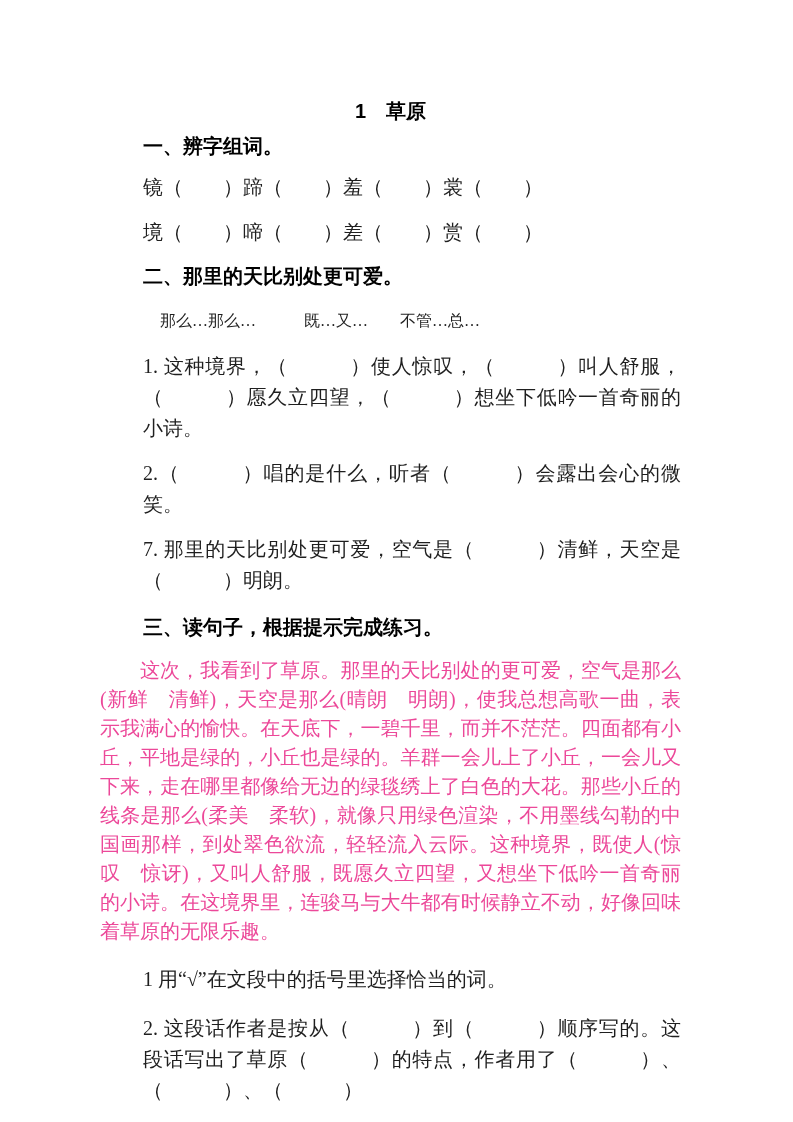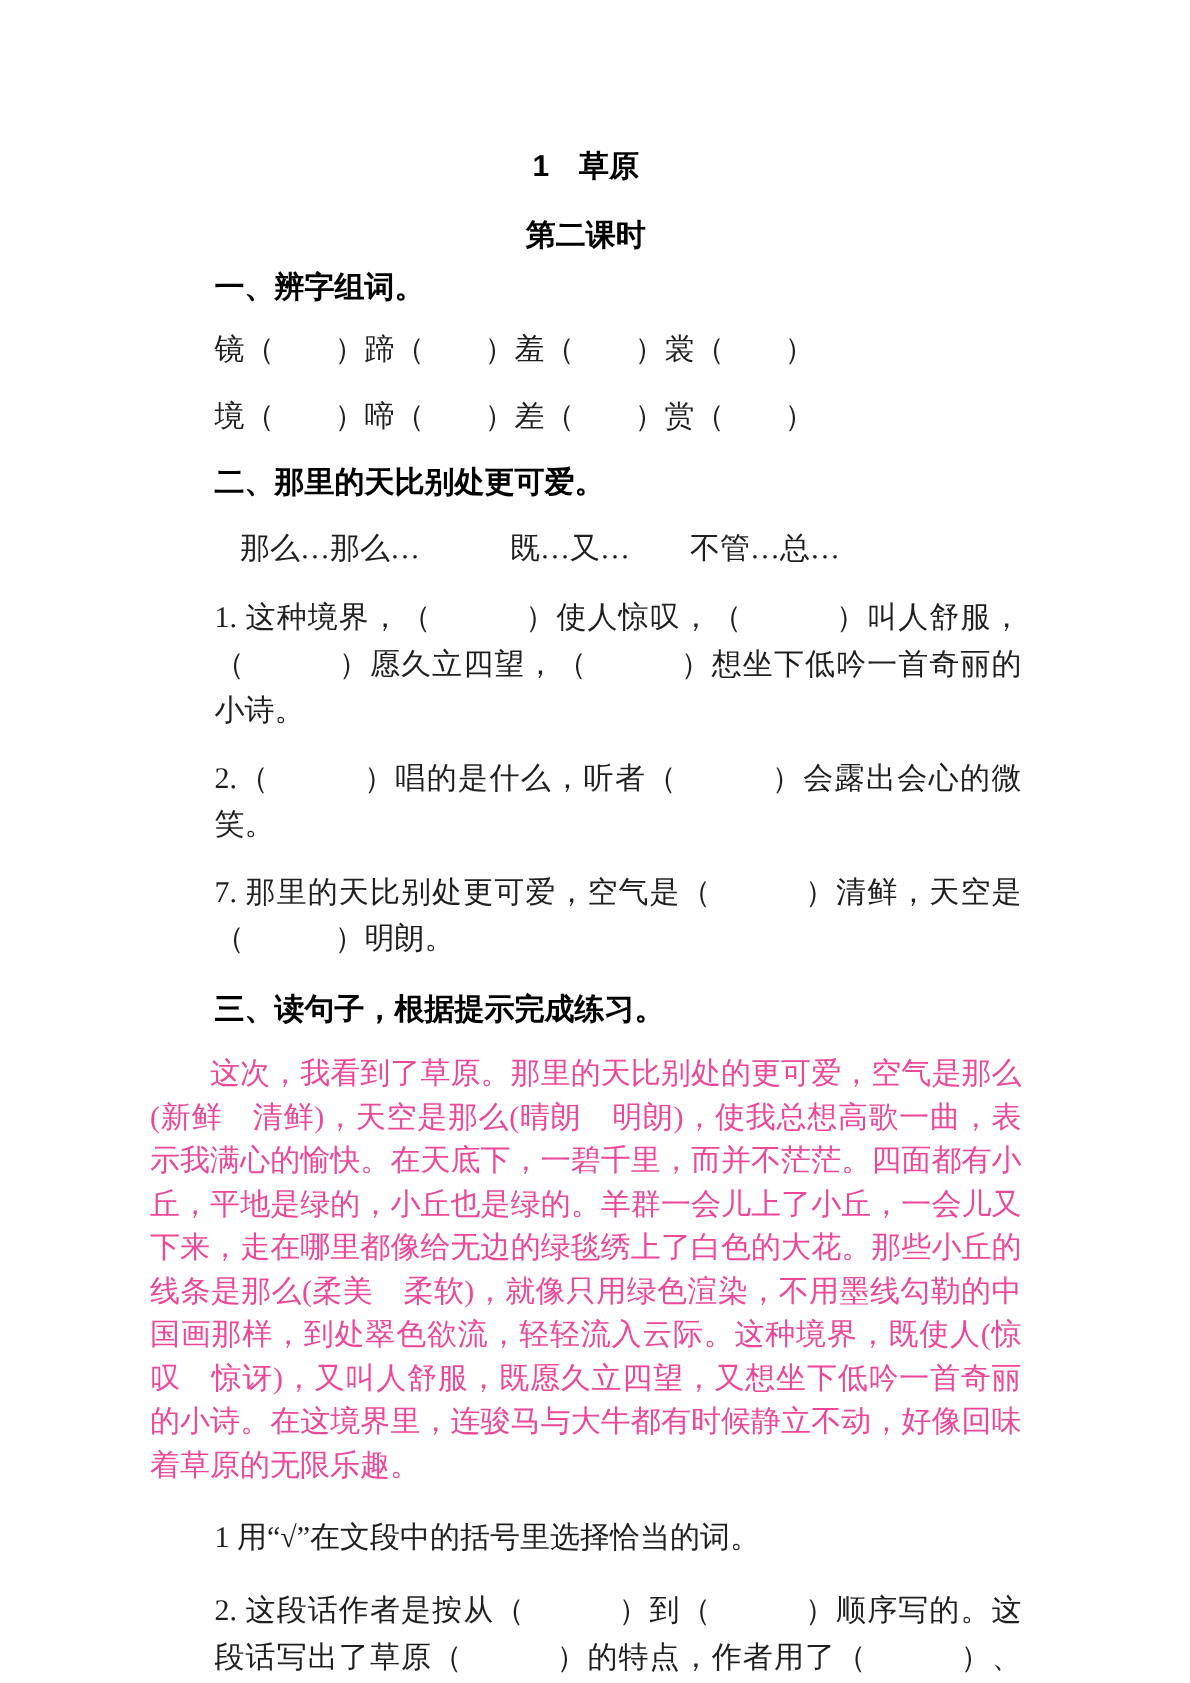--- a/index.html
+++ b/index.html
@@ -52,21 +52,21 @@
     font-size: 20px;
     line-height: 26px;
   }
   .char-row.second { margin-top: 19px; }
   .char-cell {
     min-width: 98px;
     white-space: nowrap;
   }
   .word-bank {
     margin: 17px 0 17px 60px;
-    font-size: 20px;
+    font-size: 16px;
     line-height: 27px;
   }
   .item {
     margin: 14px 0 0 43px;
     font-size: 20px;
     line-height: 31px;
     text-align: justify;
   }
   .passage {
     margin: 15px 0 0 0;
@@ -82,21 +82,20 @@
     line-height: 31px;
     text-align: justify;
   }
 </style>
 </head>
 <body>
 
 <div class="page">
 
   <h1 class="title">1　草原</h1>
-  <h2 class="subtitle">第二课时</h2>
 
   <section>
     <h3 class="sec-heading first">一、辨字组词。</h3>
     <div class="char-row">
       <span class="char-cell">镜（　　）</span>
       <span class="char-cell">蹄（　　）</span>
       <span class="char-cell">羞（　　）</span>
       <span class="char-cell">裳（　　）</span>
     </div>
     <div class="char-row second">

